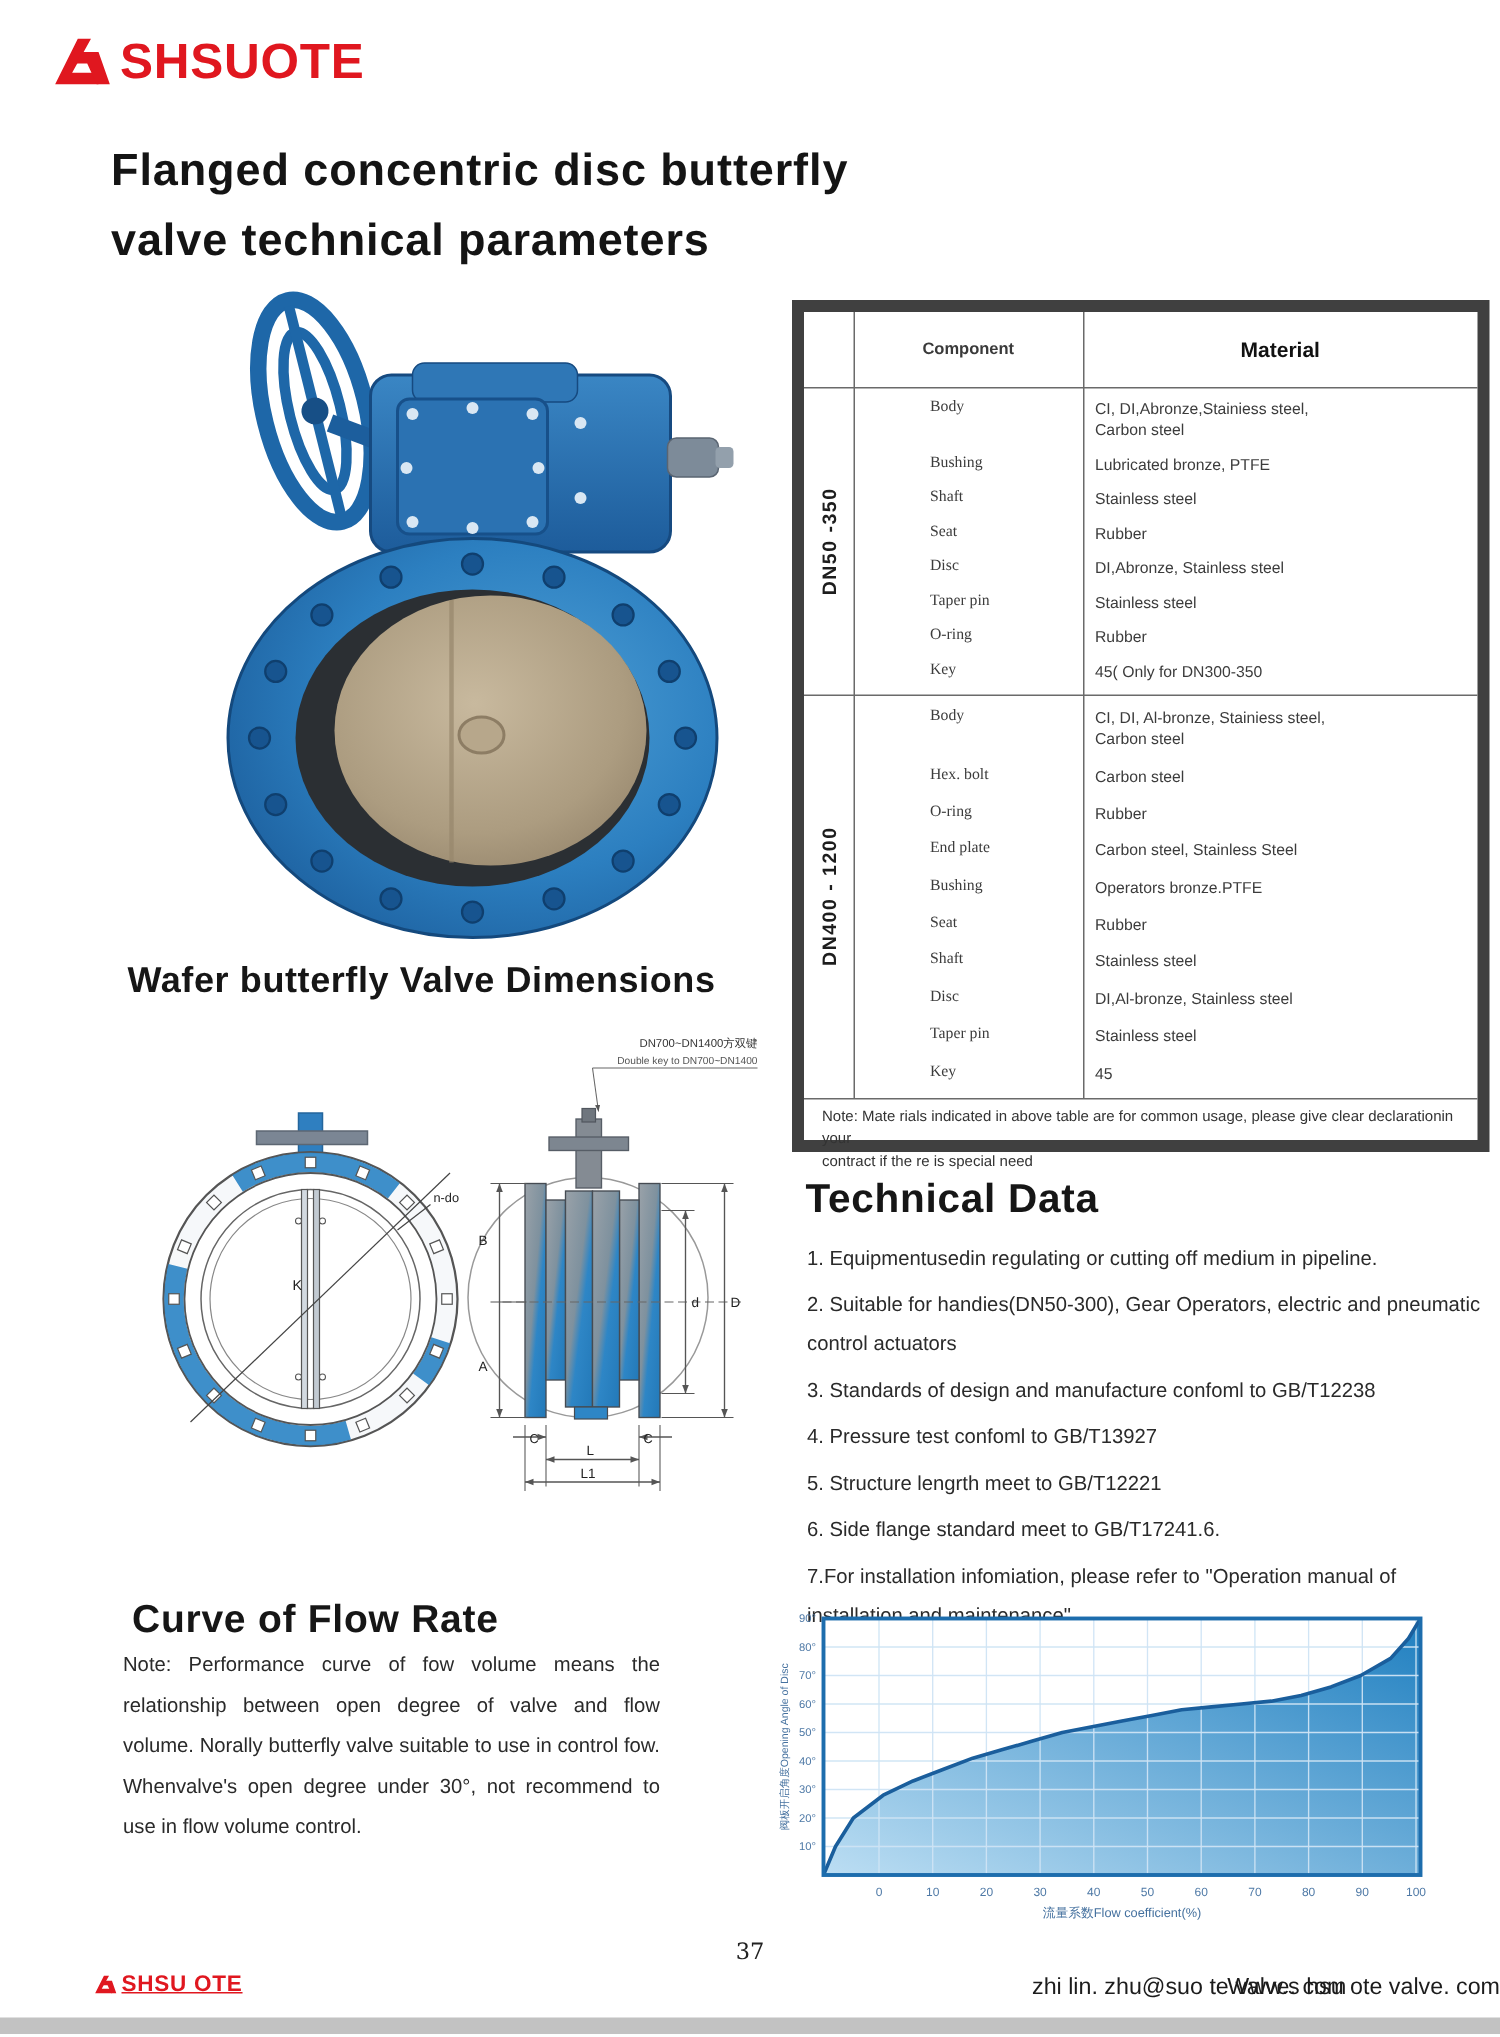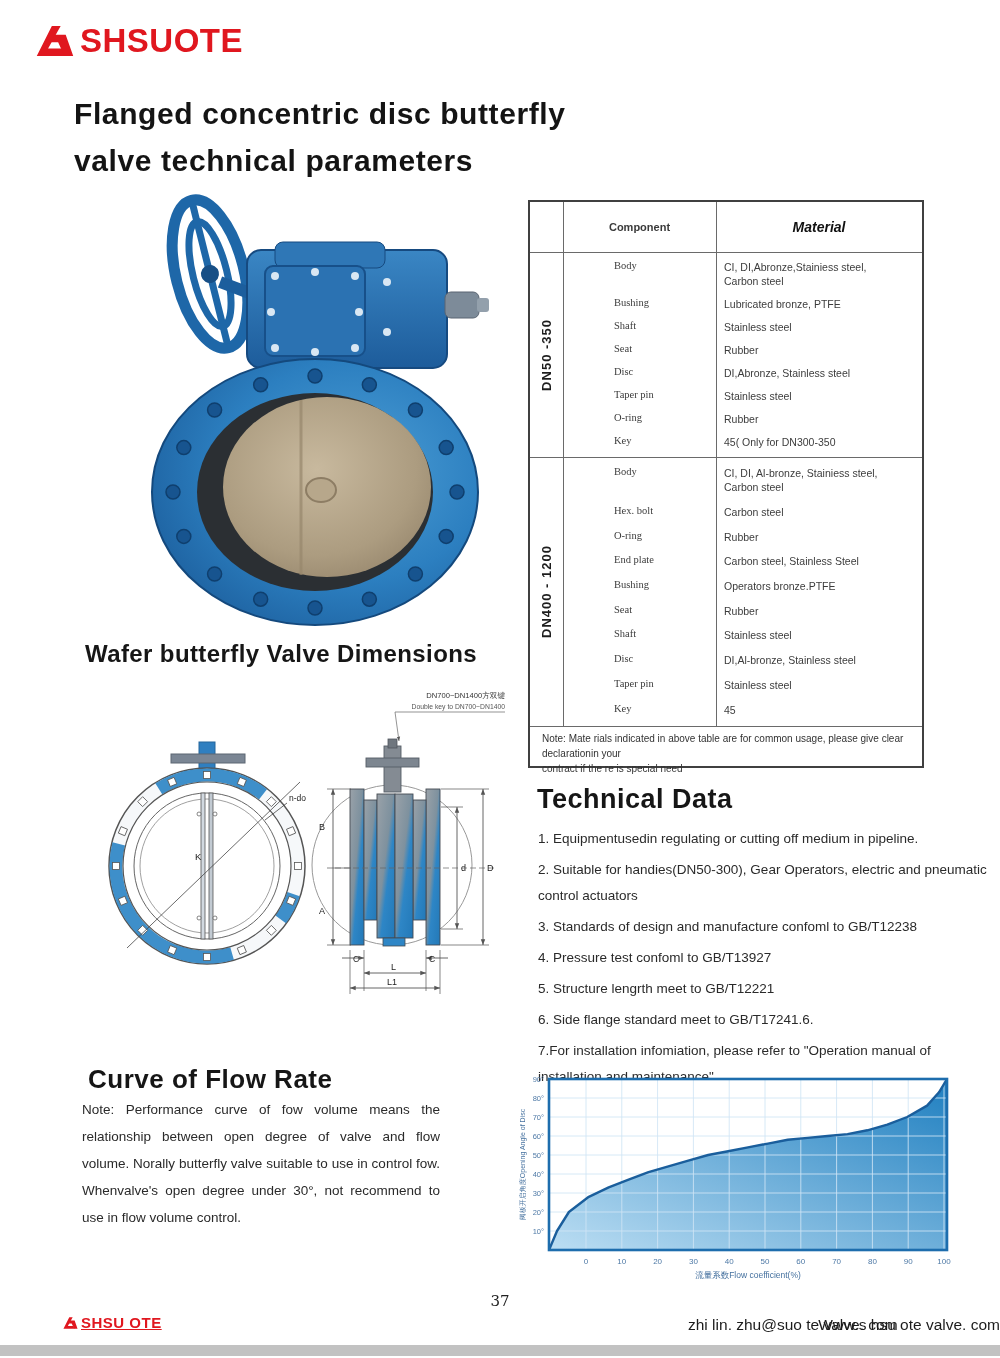--- a/index.html
+++ b/index.html
@@ -7,28 +7,28 @@
         font-family:"Liberation Sans",sans-serif;color:#222;overflow:hidden;}
   .abs{position:absolute;}
 
   
   .brand{left:33px;top:20px;display:flex;align-items:center;gap:3px;}
   .brand-name{color:#e0171f;font-weight:bold;font-size:33px;letter-spacing:.5px;}
   .page-title{left:74px;top:90px;font-size:30px;font-weight:bold;color:#141414;
               line-height:47px;letter-spacing:.6px;}
 
   
-  .mtable{left:528px;top:200px;width:396px;height:568px;border:2px solid #404040;
+  .mtable{left:528px;top:200px;width:465px;height:568px;border:8px solid #404040;
           box-sizing:border-box;font-size:10.5px;color:#3c3c3c;}
   .vline{position:absolute;width:1px;background:#6a6a6a;top:0;height:524px;}
   .hline{position:absolute;left:0;right:0;height:1px;background:#6a6a6a;}
   .th-comp{position:absolute;left:33px;width:153px;top:0;height:50px;display:flex;
            align-items:center;justify-content:center;font-weight:bold;font-size:11px;color:#3a3a3a;}
   .th-mat{position:absolute;left:186px;right:0;top:0;height:50px;display:flex;
-          align-items:center;justify-content:center;font-weight:bold;font-size:14px;color:#111;font-style:italic;}
+          align-items:center;justify-content:center;font-weight:bold;font-size:14px;color:#111;}
   .dncell{position:absolute;left:0;width:33px;display:flex;align-items:center;justify-content:center;}
   .dntext{writing-mode:vertical-rl;transform:rotate(180deg);font-weight:bold;font-size:13px;
           color:#1d1d1d;letter-spacing:1px;white-space:nowrap;}
   .secrows{position:absolute;left:33px;right:0;display:flex;flex-direction:column;
            justify-content:space-around;padding:4px 0;box-sizing:border-box;}
   .trow{display:flex;}
   .tcomp{width:153px;padding-left:51px;box-sizing:border-box;flex:none;font-family:Liberation Serif, serif;}
   .tmat{flex:1;padding-left:8px;white-space:pre-line;line-height:14px;}
   .tnote{position:absolute;left:0;right:0;top:524px;height:42px;padding:5px 8px 0 12px;
          font-size:10px;line-height:15px;white-space:pre-line;box-sizing:border-box;color:#333;}

